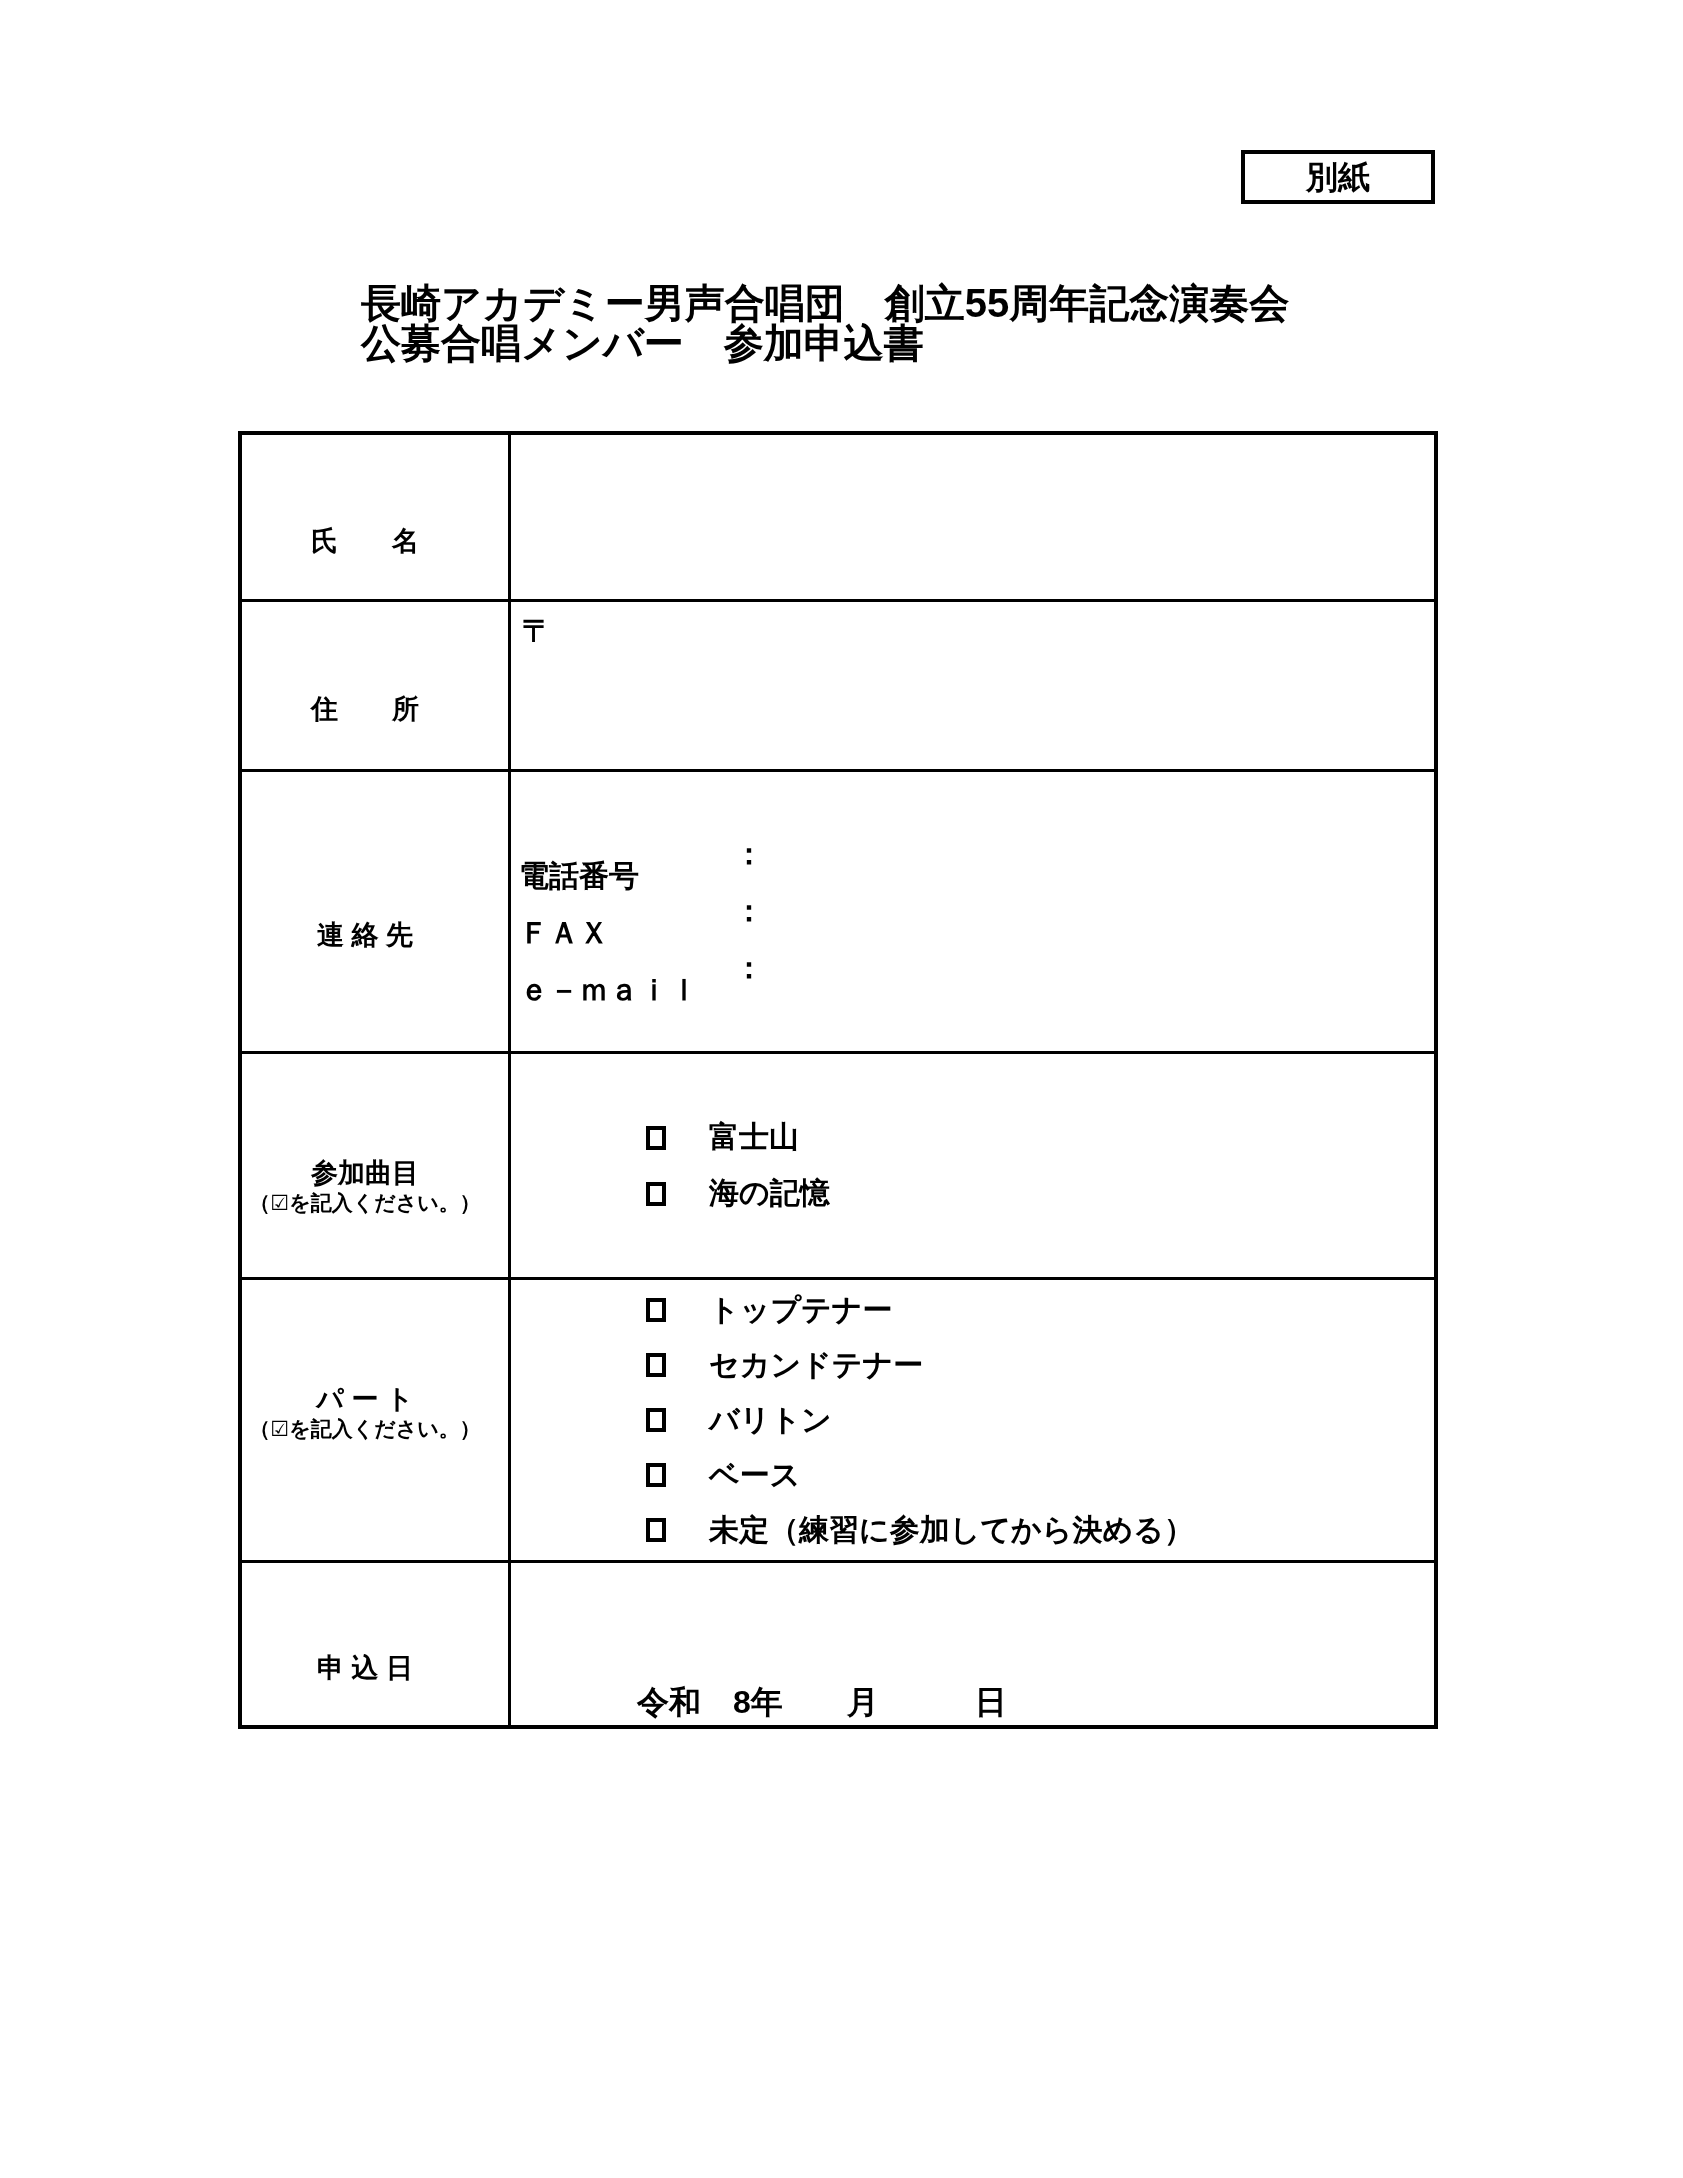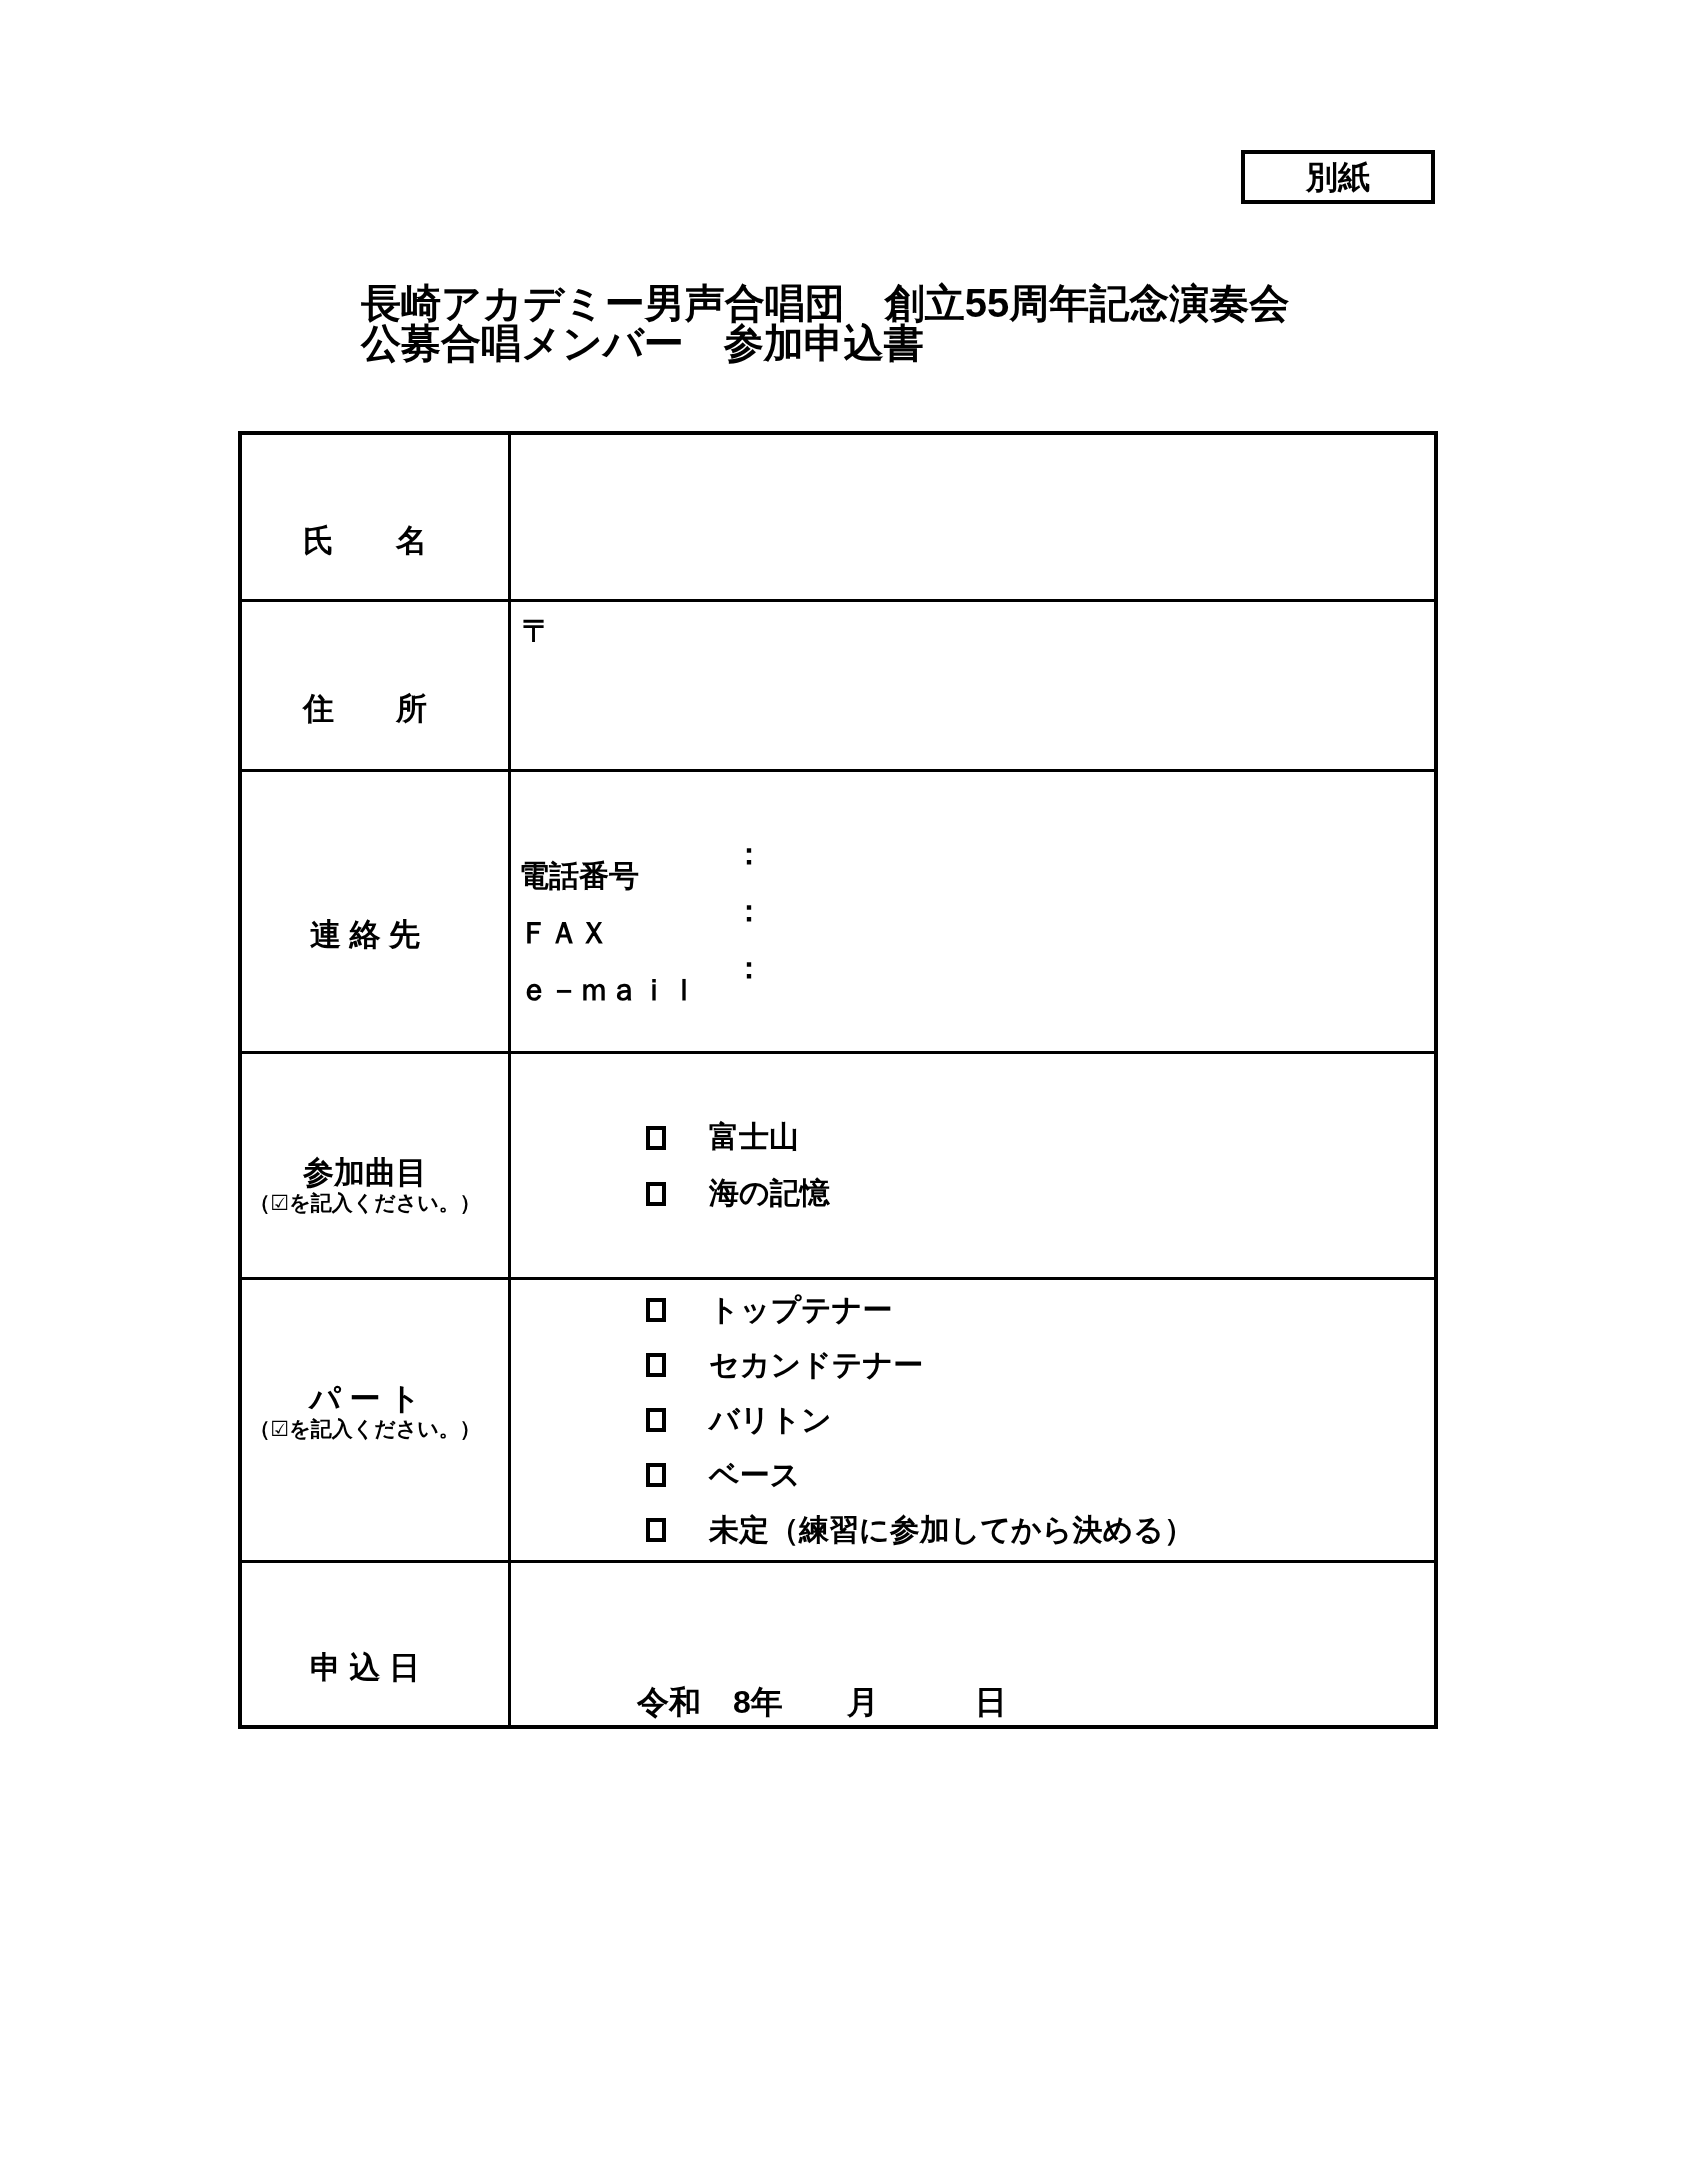--- a/index.html
+++ b/index.html
@@ -74,21 +74,21 @@
   .lc {
     border-right: 3px solid #000;
     display: flex;
     flex-direction: column;
     align-items: center;
     justify-content: center;
     padding-right: 20px;
     text-align: center;
   }
   .lbl {
-    font-size: 31px;
+    font-size: 27px;
     line-height: 36px;
     white-space: pre;
     margin-top: 47px;
   }
   .note {
     font-size: 21px;
     line-height: 24px;
     white-space: pre;
   }
   .shift-up-slight { transform: translateY(-4px); }

